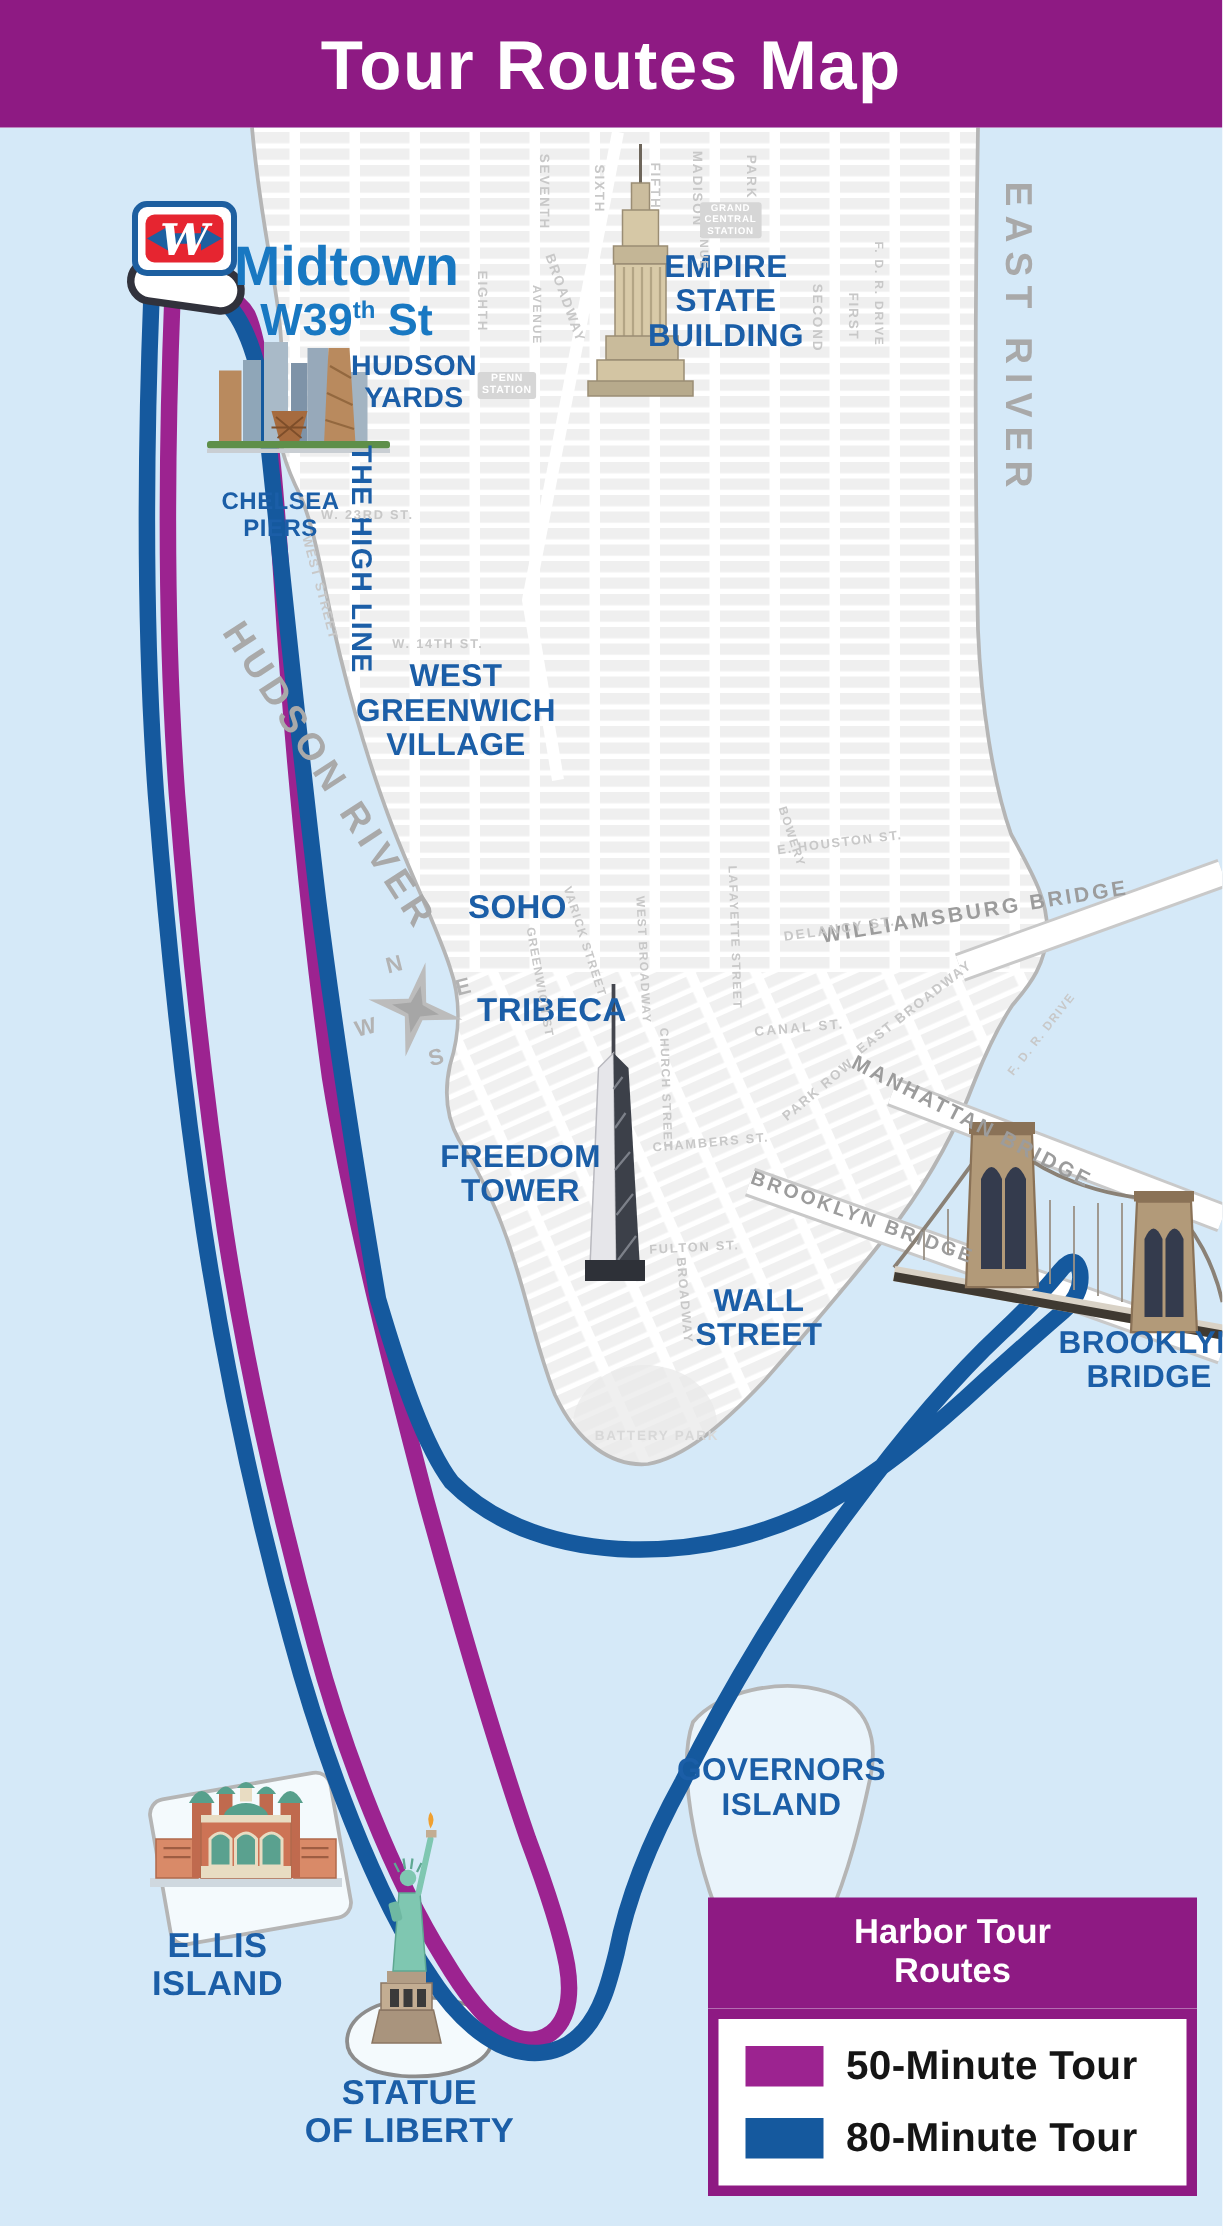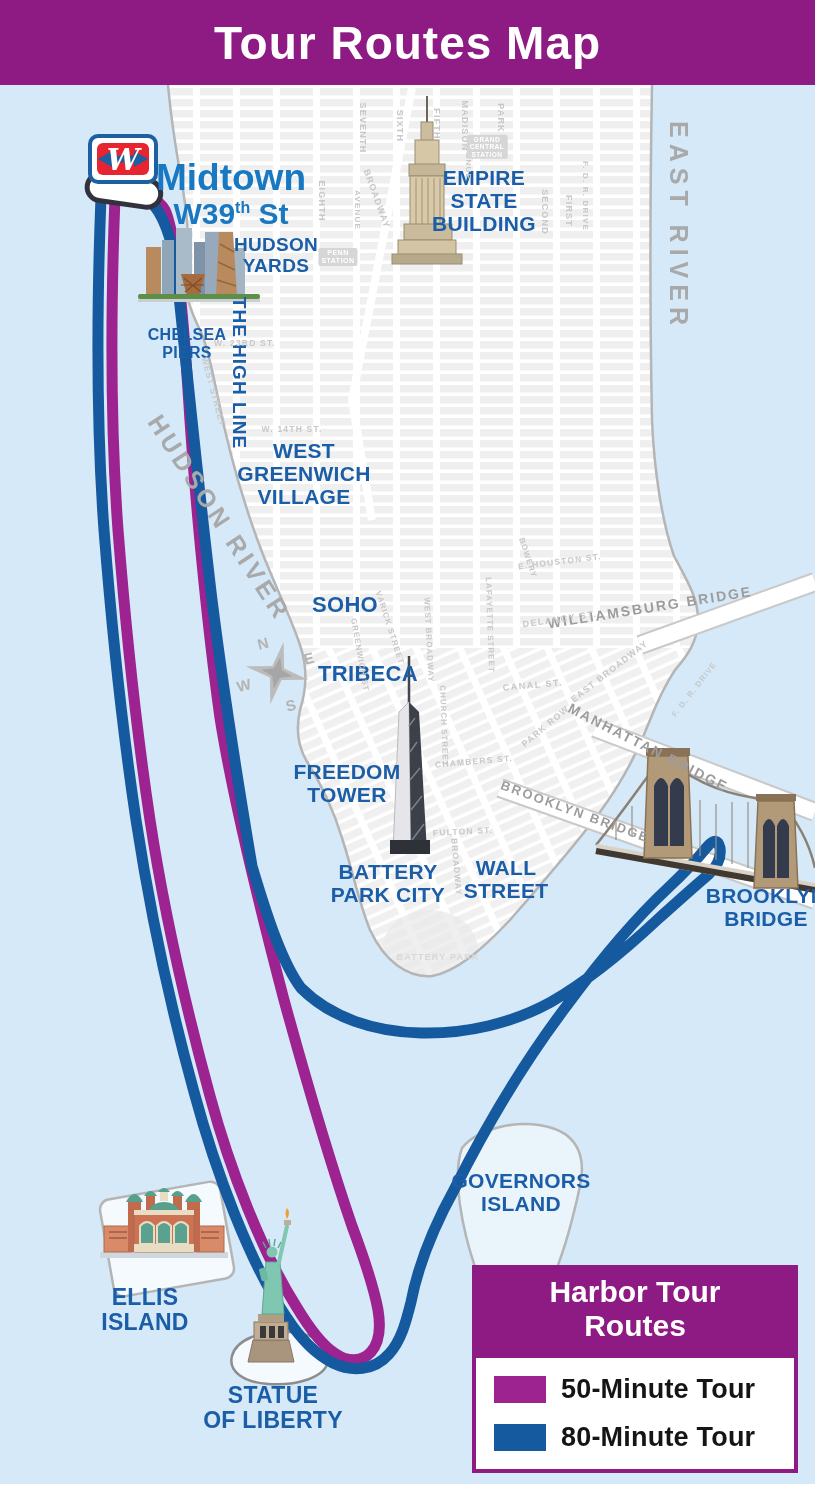--- a/index.html
+++ b/index.html
@@ -11,23 +11,23 @@
   header h1{margin:16px;color:#ffffff;font-size:46px;font-weight:700;letter-spacing:1px;}
   #map-art{position:absolute;left:0;top:0;z-index:1;}
   #label-layer{position:absolute;left:0;top:0;width:815px;height:1490px;z-index:10;pointer-events:none;}
   .maplabel{position:absolute;font-weight:700;white-space:nowrap;text-align:center;line-height:1.1;}
   .maplabel.box{background:#d6d6d6;color:#fff;border-radius:2px;padding:1px 3px;line-height:1.15;}
   .midtown{position:absolute;left:231px;top:157px;transform:translateX(-50%);text-align:center;z-index:12;}
   .midtown-line1{font-size:37px;font-weight:700;}
   .midtown-line2{font-size:30px;font-weight:700;margin-top:-2px;}
   .midtown-line2 sup{font-size:16px;}
   .legend{position:absolute;left:472px;top:1265px;width:326px;z-index:20;}
-  .legend-header{color:#fff;text-align:center;font-size:30px;font-weight:700;
+  .legend-header{color:#fff;text-align:center;font-size:23px;font-weight:700;
                  padding:10px 0 12px 0;line-height:1.12;}
-  .legend-body{background:#fff;border:4px solid #ec4899;padding:16px 0 16px 18px;
+  .legend-body{background:#fff;border:7px solid #ec4899;padding:16px 0 16px 18px;
                display:flex;flex-direction:column;gap:17px;}
   .legend-row{display:flex;align-items:center;gap:15px;}
   .swatch{display:inline-block;width:52px;height:27px;}
   .legend-label{font-size:27px;font-weight:700;color:#151515;letter-spacing:0.2px;}
 </style>
 </head>
 <body>
 
 <div class="stage">
 
@@ -258,24 +258,20 @@
       <div class="maplabel" style="left: 345px; top: 605px; font-size: 22px; color: rgb(27, 94, 167); letter-spacing: 0.3px; transform: translate(-50%, -50%) rotate(0deg);">
         <div>SOHO</div>
       </div>
       <div class="maplabel" style="left: 368px; top: 674px; font-size: 22px; color: rgb(27, 94, 167); letter-spacing: 0.3px; transform: translate(-50%, -50%) rotate(0deg);">
         <div>TRIBECA</div>
       </div>
       <div class="maplabel" style="left: 347px; top: 783px; font-size: 21px; color: rgb(27, 94, 167); letter-spacing: 0.3px; transform: translate(-50%, -50%) rotate(0deg);">
         <div>FREEDOM</div>
         <div>TOWER</div>
       </div>
-      <div class="maplabel" style="left: 388px; top: 883px; font-size: 21px; color: rgb(27, 94, 167); letter-spacing: 0.3px; transform: translate(-50%, -50%) rotate(0deg);">
-        <div>BATTERY</div>
-        <div>PARK CITY</div>
-      </div>
       <div class="maplabel" style="left: 506px; top: 879px; font-size: 21px; color: rgb(27, 94, 167); letter-spacing: 0.3px; transform: translate(-50%, -50%) rotate(0deg);">
         <div>WALL</div>
         <div>STREET</div>
       </div>
       <div class="maplabel" style="left: 746px; top: 907px; font-size: 21px; color: rgb(27, 94, 167); letter-spacing: 0.3px; transform: translate(-50%, -50%) rotate(0deg); margin-left: 20px;">
         <div>BROOKLYN</div>
         <div>BRIDGE</div>
       </div>
       <div class="maplabel" style="left: 521px; top: 1192px; font-size: 21px; color: rgb(27, 94, 167); letter-spacing: 0.3px; transform: translate(-50%, -50%) rotate(0deg);">
         <div>GOVERNORS</div>

